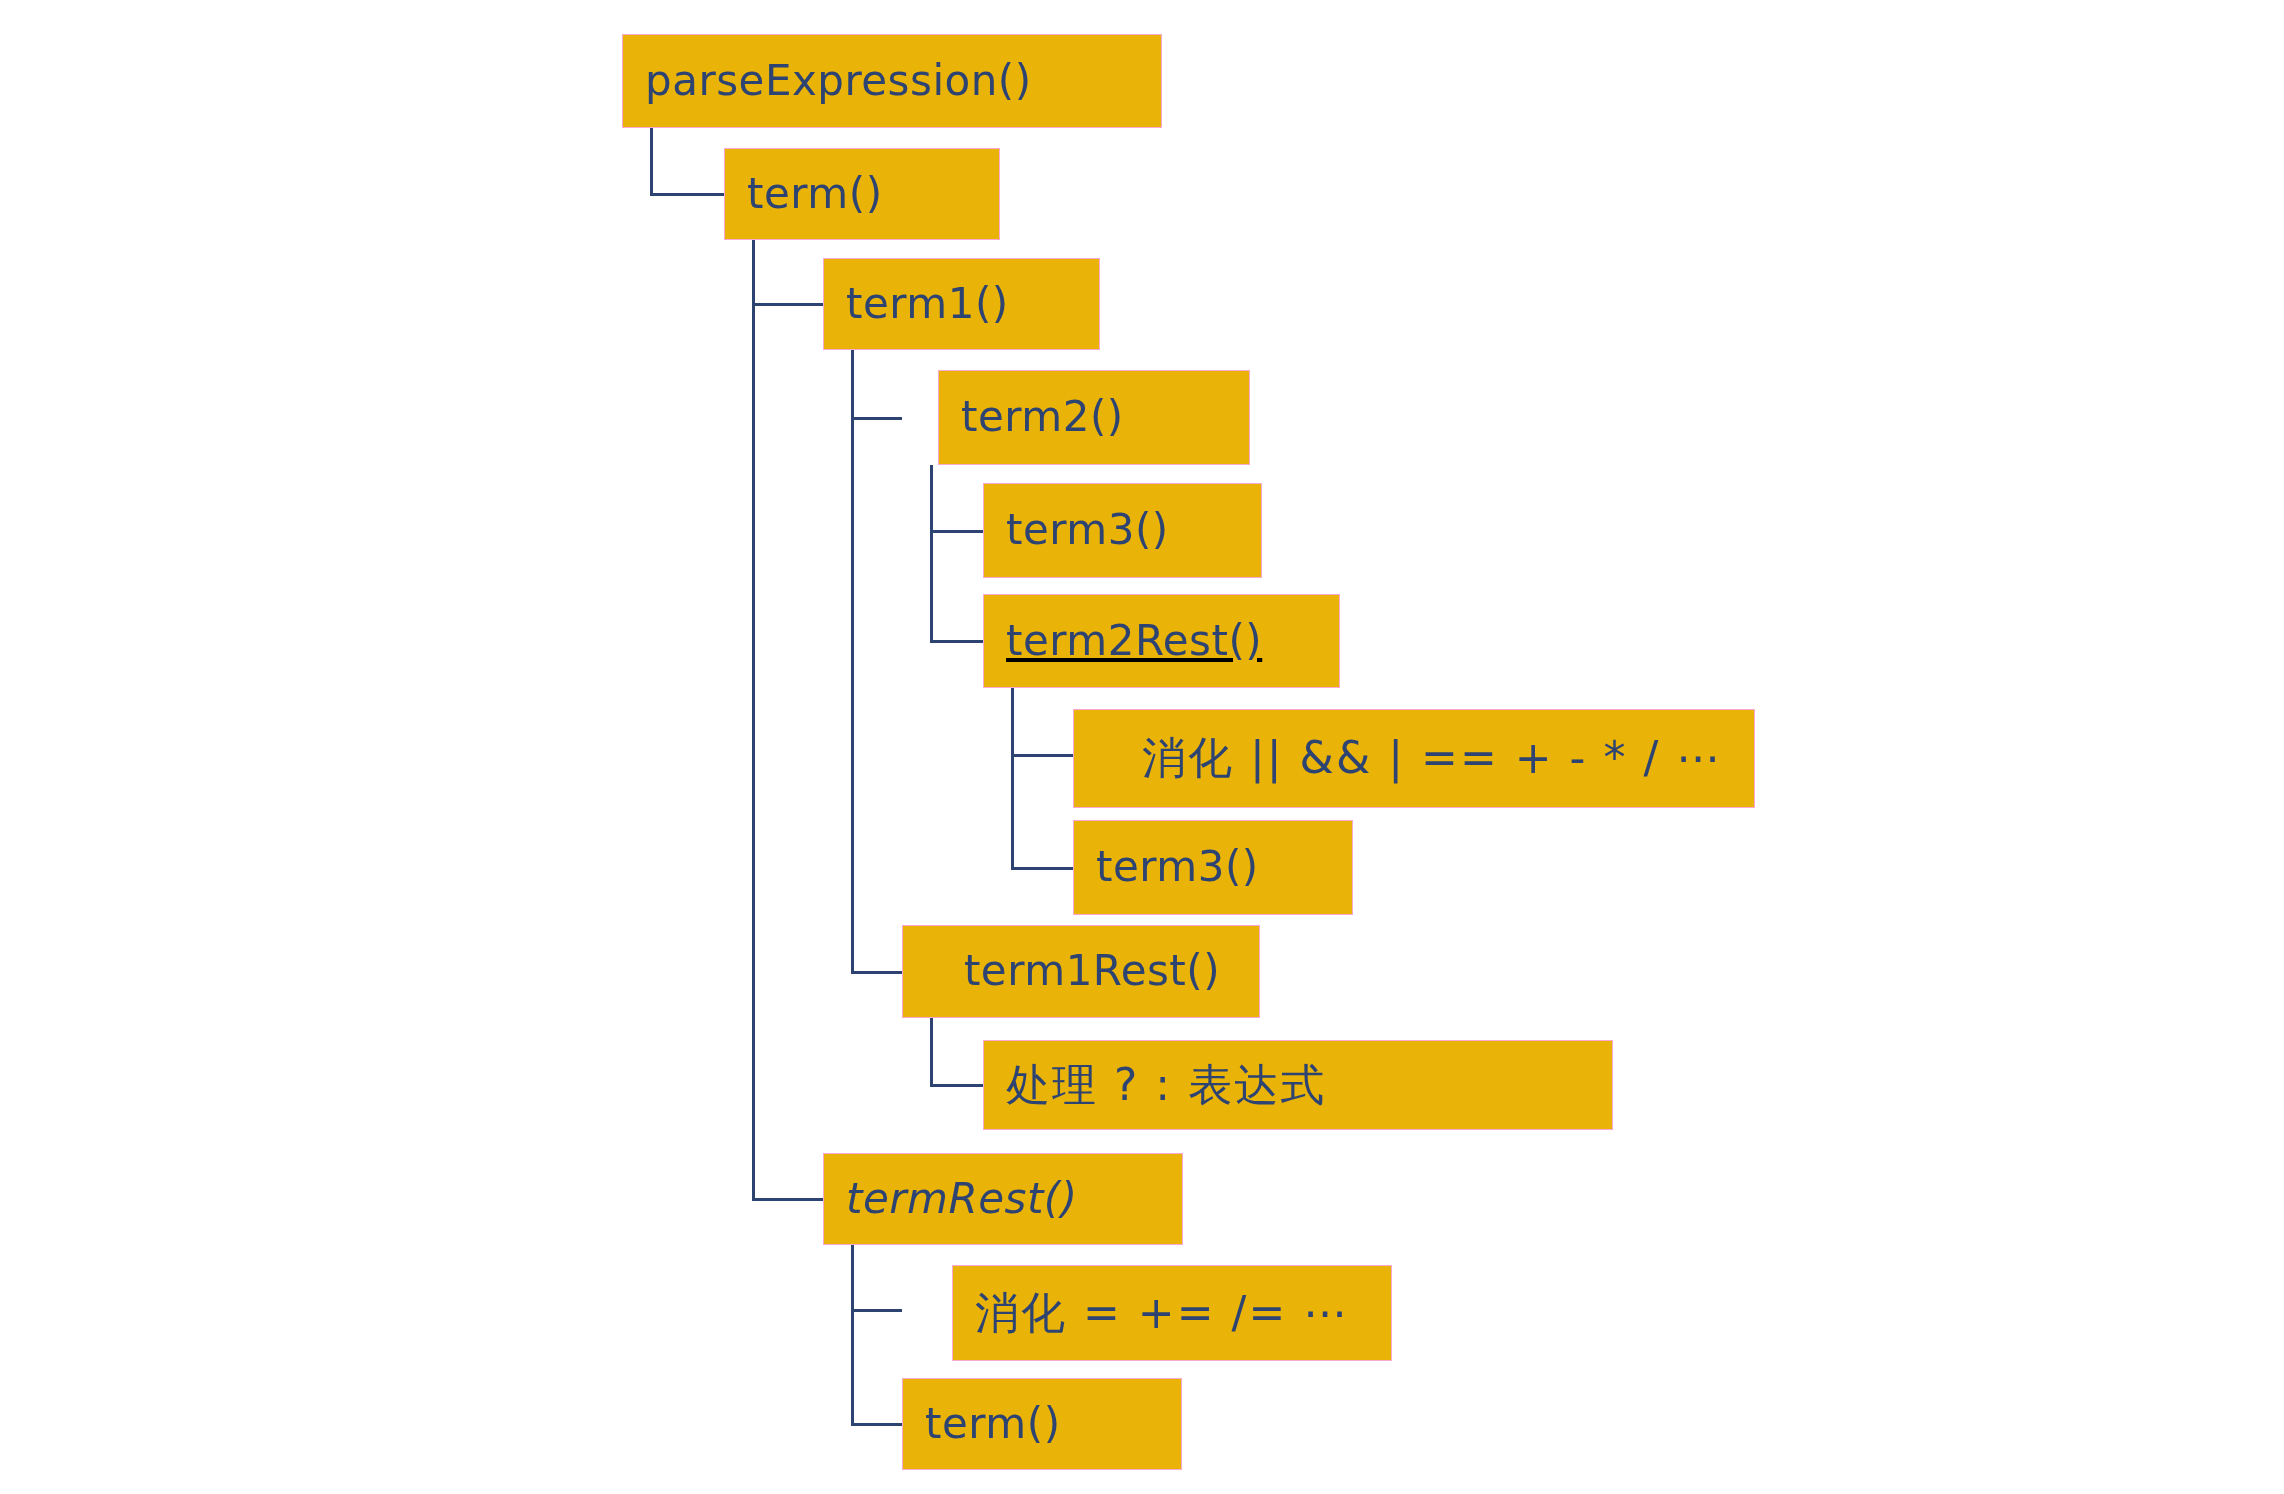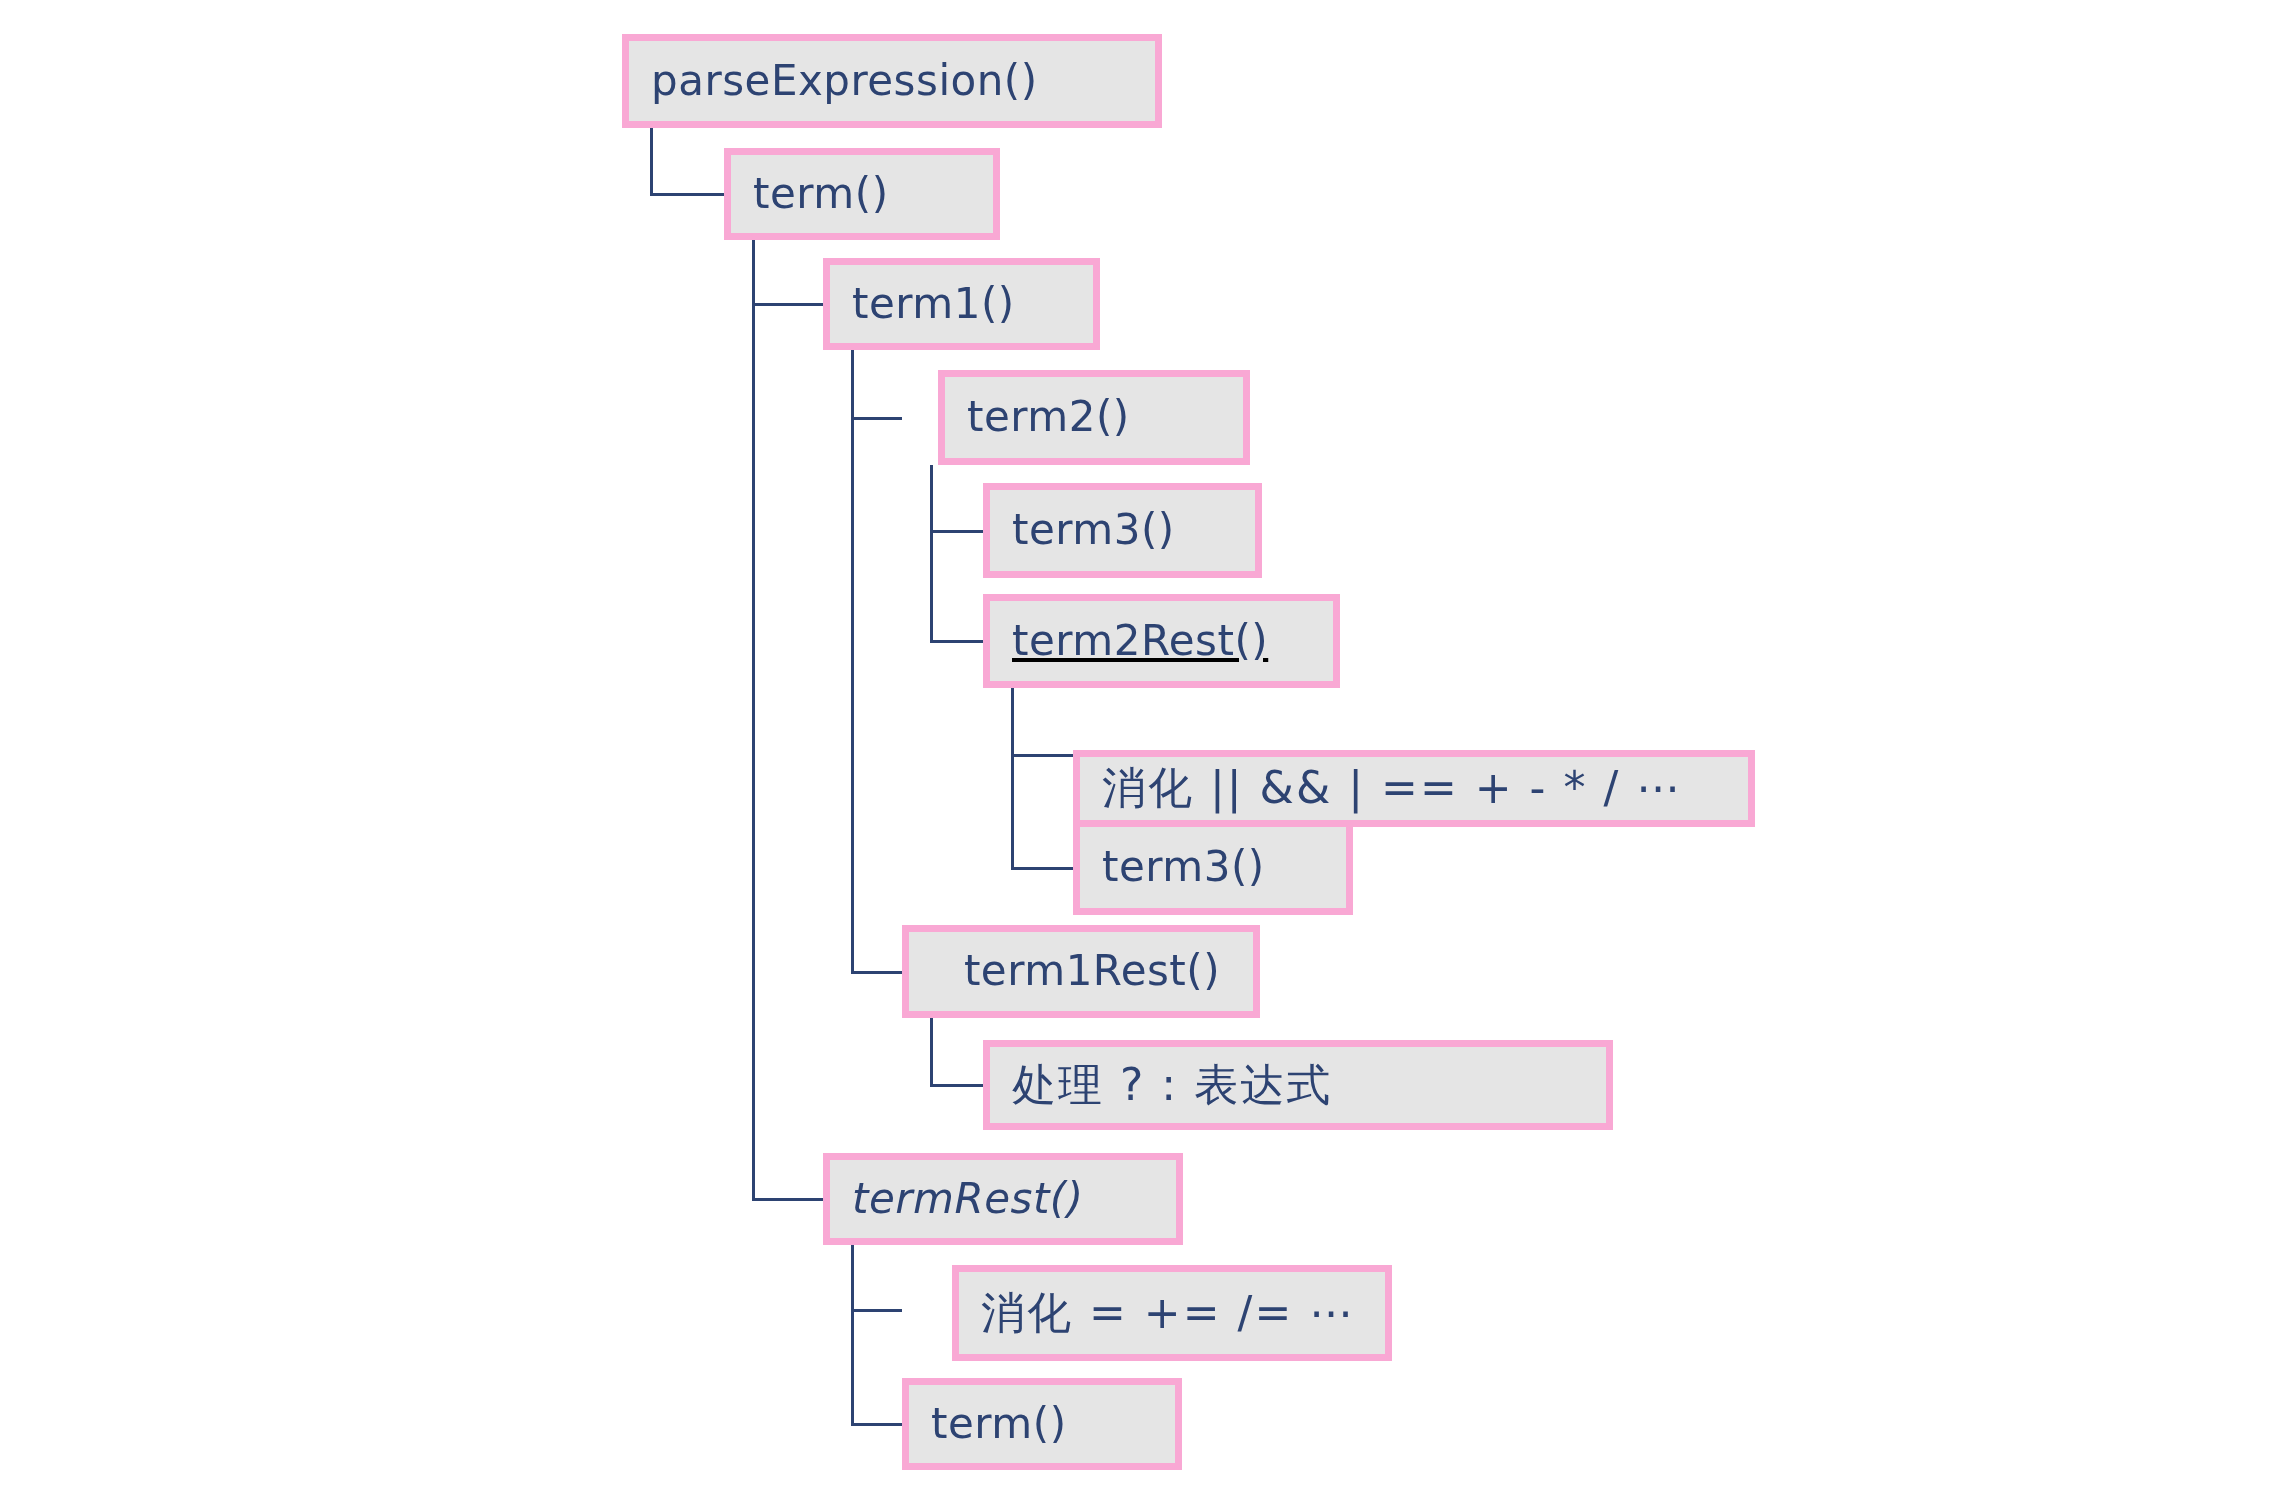--- a/index.html
+++ b/index.html
@@ -13,22 +13,22 @@
   #canvas {
     position: relative;
     width: 2284px;
     height: 1494px;
     background: #ffffff;
     overflow: hidden;
   }
   .node {
     position: absolute;
     box-sizing: border-box;
-    border: 7px solid #f9a8d4;
-    background: #e5e5e5;
+    border: 1px solid #f9a8d4;
+    background: #eab308;
     display: flex;
     align-items: center;
     z-index: 2;
   }
   .node-label {
     display: block;
     padding-left: 22px;
     color: #2d4372;
     font-size: 42px;
     line-height: 1.05;
@@ -84,21 +84,21 @@
       </div>
       <div class="node" style="left: 938px; top: 370px; width: 312px; height: 95px;">
         <span class="node-label">term2()</span>
       </div>
       <div class="node" style="left: 983px; top: 483px; width: 279px; height: 95px;">
         <span class="node-label">term3()</span>
       </div>
       <div class="node" style="left: 983px; top: 594px; width: 357px; height: 94px; text-decoration: underline;">
         <span class="node-label">term2Rest()</span>
       </div>
-      <div class="node cjk" style="left: 1073px; top: 750px; width: 682px; height: 77px;">
+      <div class="node cjk" style="left: 1073px; top: 709px; width: 682px; height: 99px; padding-left: 46px;">
         <span class="node-label">消化 || &amp;&amp; | == + - * / ⋯</span>
       </div>
       <div class="node" style="left: 1073px; top: 820px; width: 280px; height: 95px;">
         <span class="node-label">term3()</span>
       </div>
       <div class="node" style="left: 902px; top: 925px; width: 358px; height: 93px; justify-content: center;">
         <span class="node-label">term1Rest()</span>
       </div>
       <div class="node cjk" style="left: 983px; top: 1040px; width: 630px; height: 90px;">
         <span class="node-label">处理 ? : 表达式</span>

